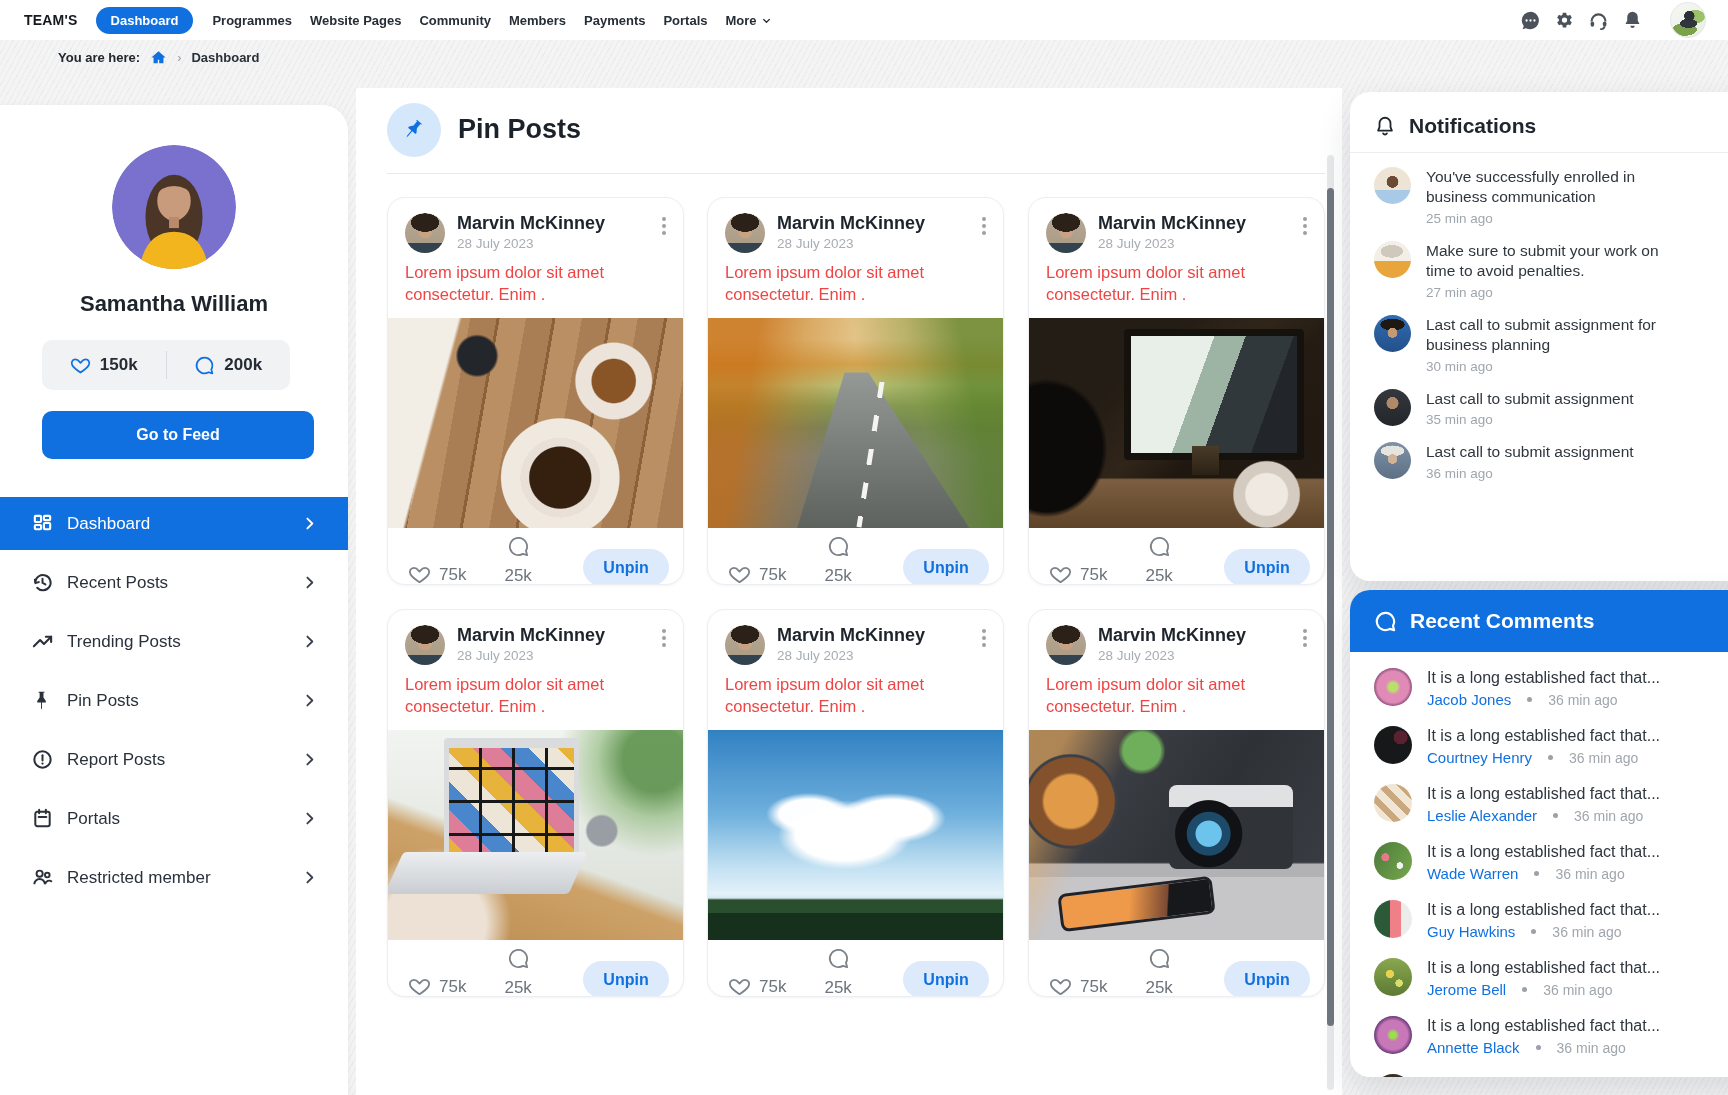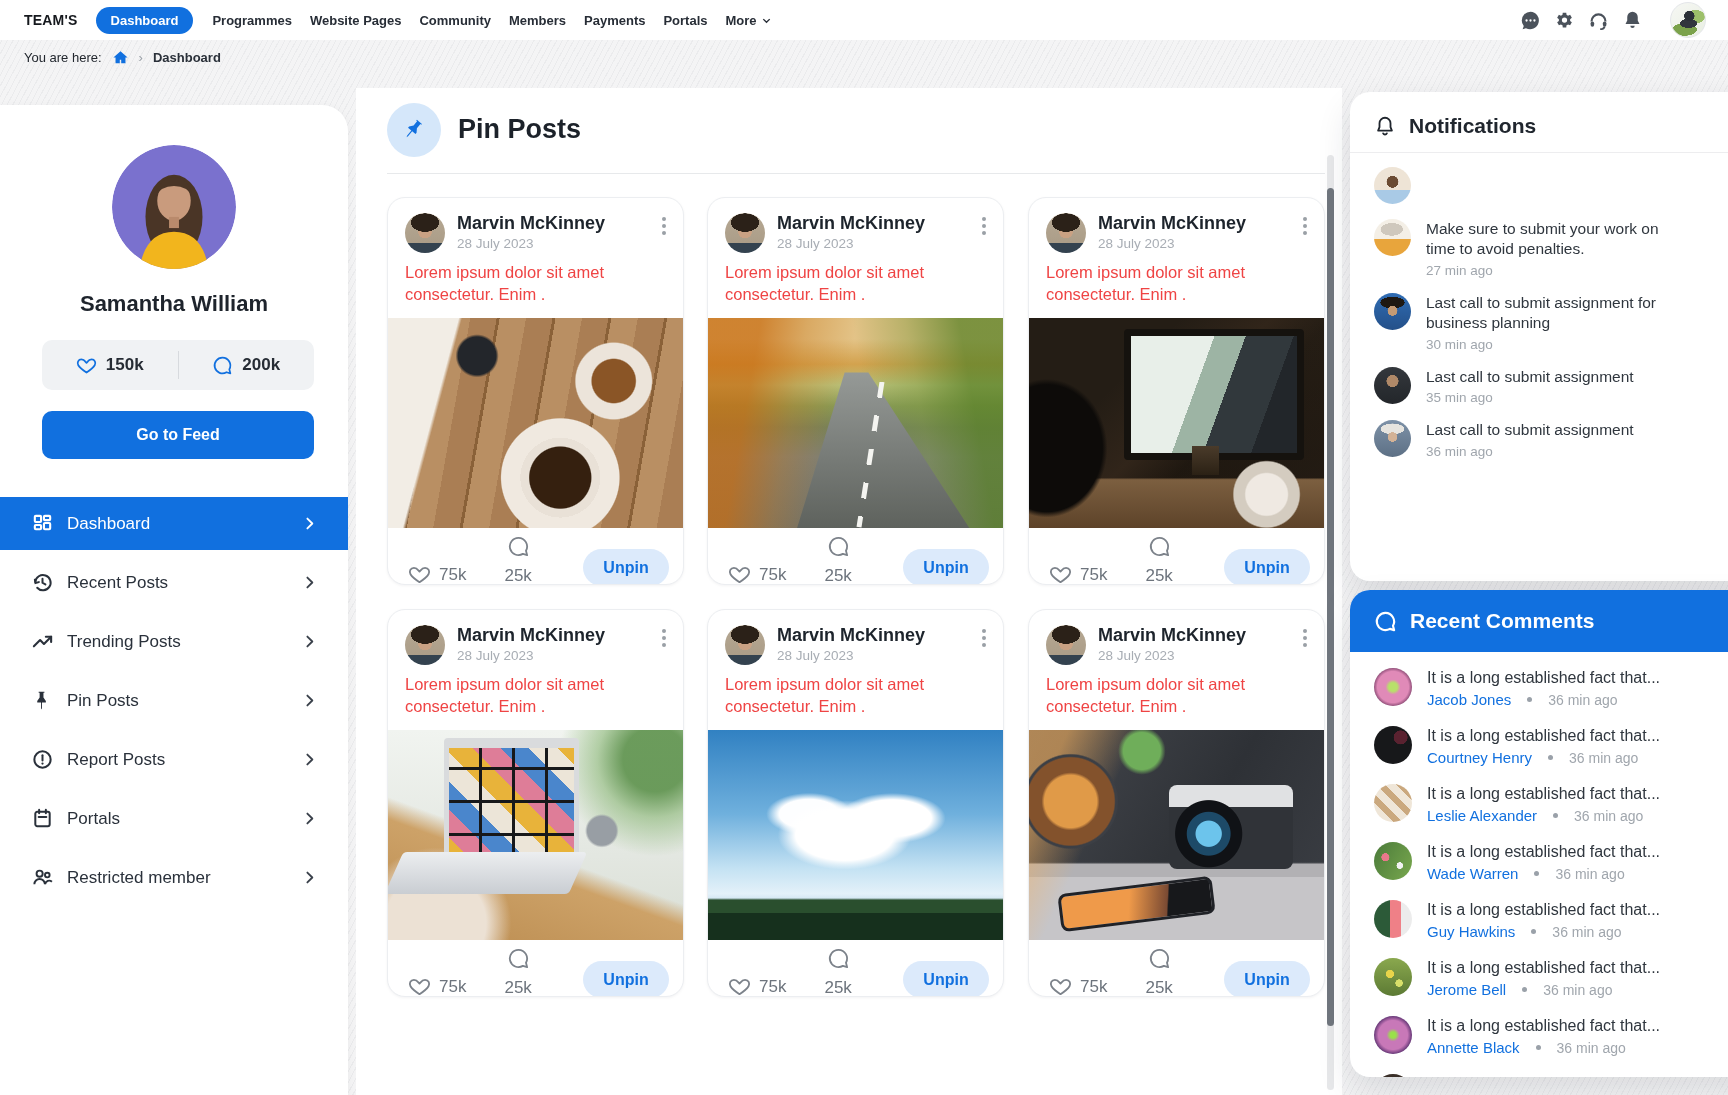--- a/index.html
+++ b/index.html
@@ -22,30 +22,30 @@
     background:
       radial-gradient(circle at 54% 38%, #2c3138 0 18%, transparent 19%),
       radial-gradient(ellipse 42% 22% at 52% 60%, #31363d 0 60%, transparent 61%),
       radial-gradient(ellipse 60% 30% at 40% 78%, #7ba24b 0 60%, transparent 61%),
       radial-gradient(ellipse 50% 35% at 72% 40%, #9dc06a 0 55%, transparent 56%),
       linear-gradient(140deg,#f6f7f4,#e9efe2);
     border:1px solid #e4e6e9; }
 
   
   .breadcrumb { position:absolute; left:0; top:40px; width:1728px; height:34px; display:flex; align-items:center; padding-left:24px; gap:10px; }
-  .bc-label { font-size:13px; font-weight:400; color:#22272e; }
+  .bc-label { font-size:13px; font-weight:700; color:#22272e;margin-left:34px; }
   .bc-sep { color:#9aa0a8; font-size:13px; }
   .bc-current { font-size:13px; font-weight:600; color:#2a3039; }
   .bc-home { width:17px; height:17px; color:#1170df; cursor:pointer; }
 
   
   .sidebar { position:absolute; left:0; top:105px; width:348px; height:1007px; background:#fff; border-radius:0 26px 0 0; box-shadow:0 2px 10px rgba(20,30,45,.05); z-index:4; }
   .pf-avatar { position:absolute; left:112px; top:40px; width:124px; height:124px; border-radius:50%; overflow:hidden; }
   .pf-name { position:absolute; left:0; top:186px; width:348px; text-align:center; font-size:22px; font-weight:600; color:#1e242c; }
-  .pf-stats { position:absolute; left:42px; top:235px; width:272px; height:50px; background:#f0f2f4; border-radius:10px; display:flex; align-items:center; }
+  .pf-stats { position:absolute; left:42px; top:235px; width:248px; height:50px; background:#f0f2f4; border-radius:10px; display:flex; align-items:center; }
   .pf-stat { flex:1; display:flex; align-items:center; justify-content:center; gap:9px; font-size:17px; font-weight:600; color:#262c34; }
   .pf-stat svg { width:21px; height:21px; color:#1170df; }
   .pf-div { width:1px; height:28px; background:#d7dade; }
   .gtf-btn { position:absolute; left:42px; top:306px; width:272px; height:48px; background:#1170df; color:#fff; border:none; border-radius:10px; font-size:16px; font-weight:600; font-family:inherit; cursor:pointer; }
   .menu { position:absolute; left:0; top:392px; width:348px; }
   .m-item { position:relative; height:53px; margin-bottom:6px; display:flex; align-items:center; cursor:pointer; color:#2a313b; }
   .m-item .mi-ico { width:23px; height:23px; margin-left:31px; color:#2a313b; }
   .m-item .mi-label { font-size:17px; font-weight:500; margin-left:13px; }
   .m-item .mi-chev { width:17px; height:17px; margin-left:auto; margin-right:30px; color:#3a414b; }
   .m-item.active { background:#1170df; color:#fff; }
@@ -559,20 +559,24 @@
     <div class="notif-head">
       <svg viewBox="0 0 24 24" fill="none" stroke="currentColor" stroke-width="2" stroke-linecap="round" stroke-linejoin="round">
           <path d="M12 3a6 6 0 0 0-6 6v4.2L4.5 17h15L18 13.2V9a6 6 0 0 0-6-6z"></path>
           <path d="M10 20a2.2 2.2 0 0 0 4 0"></path>
         </svg>
       <span class="rail-title">Notifications</span>
     </div>
     <div class="n-list">
       <div class="n-row">
         <span class="n-av nav2"></span>
+        <div>
+            <div class="n-text">You've successfully enrolled in business communication</div>
+        <div class="n-time">25 min ago</div>
+          </div>
       </div>
       <div class="n-row">
         <span class="n-av nav3"></span>
         <div>
             <div class="n-text">Make sure to submit your work on time to avoid penalties.</div>
         <div class="n-time">27 min ago</div>
           </div>
       </div>
       <div class="n-row">
         <span class="n-av nav4"></span>

